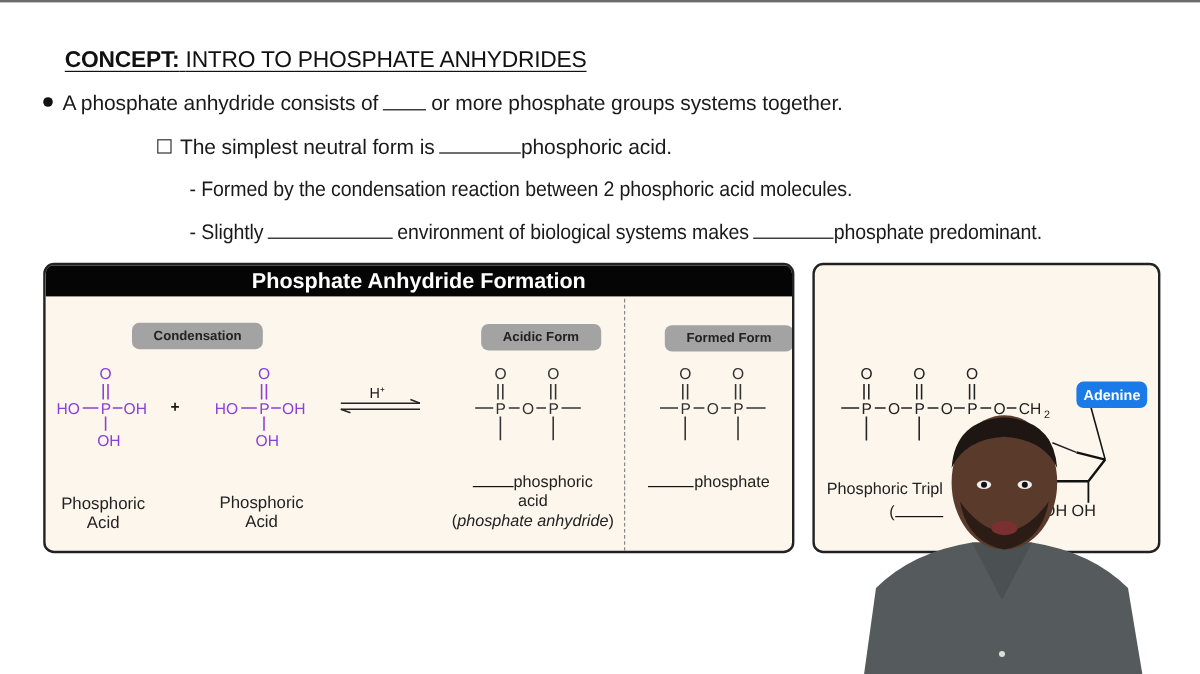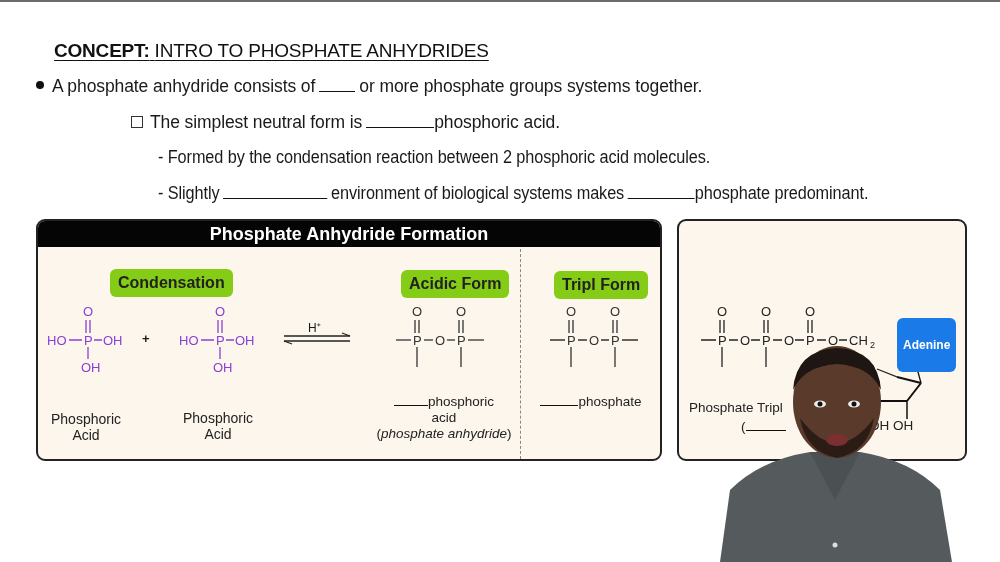--- a/index.html
+++ b/index.html
@@ -26,31 +26,31 @@
     position:absolute; background:#fdf6ec; border:2px solid #222; border-radius:9px; overflow:hidden;
   }
   .panel-head {
     background:#050505; color:#fff; font-weight:bold; font-size:18px; text-align:center;
     height:26px; line-height:26px;
   }
   .p1 { left:36px; top:219px; width:622px; height:238px; }
   .p2 { left:677px; top:219px; width:286px; height:238px; }
 
   .pill {
-    position:absolute; background:#84cc16; border-radius:6px; font-size:16px; font-weight:bold;
-    color:#222; padding:5px 8px; white-space:nowrap;
+    position:absolute; background:#a3a3a3; border-radius:6px; font-size:11px; font-weight:bold;
+    color:#222; padding:5px 18px; white-space:nowrap;
   }
   .chem { position:absolute; }
   .mol-label { position:absolute; text-align:center; font-size:14px; color:#222; line-height:16px; }
   .divider { position:absolute; left:482px; top:28px; height:210px; border-left:1.5px dashed #888; }
   .caption { position:absolute; font-size:13.5px; color:#222; text-align:center; line-height:16px; white-space:nowrap; }
   .caption i { font-style:italic; }
   .adenine {
     position:absolute; left:218px; top:97px; background:#1a7be8; color:#fff; font-weight:bold;
-    font-size:12px; border-radius:6px; padding:20px 6px;
+    font-size:12px; border-radius:6px; padding:4px 6px;
   }
   .subtitle { position:absolute; left:0; width:286px; top:44px; text-align:center; font-size:14px; color:#222; }
 
   .presenter { position:absolute; left:700px; top:340px; width:270px; height:222px; }
 </style>
 </head>
 <body>
 
 <div class="topbar"></div>
 
@@ -143,21 +143,21 @@
     </g>
   </svg>
   <div class="caption" style="left:336px;top:170px;width:140px">
     <span class="blank" style="width:34px;margin:0"></span><span>phosphoric</span><br>
     <span>acid</span><br>
     (<i>phosphate anhydride</i>)
   </div>
 
   <div class="divider"></div>
 
-  <div class="pill" style="left:516px;top:50px">Tripl Form</div>
+  <div class="pill" style="left:516px;top:50px">Formed Form</div>
   <svg class="chem" style="left:506px;top:80px" width="100" height="66">
     <g fill="#333" font-family="Liberation Sans, sans-serif" font-size="13">
       <text x="22" y="15">O</text>
         <text x="66" y="15">O</text>
       <text x="23" y="44">P</text>
         <text x="45" y="44">O</text>
         <text x="67" y="44">P</text>
     </g>
     <g stroke="#333" stroke-width="1.3">
       <line x1="25" y1="19" x2="25" y2="32"></line>
@@ -217,21 +217,21 @@
     <g stroke="#111" stroke-width="2" fill="none">
       <line x1="38" y1="38" x2="62" y2="44"></line>
       <line x1="62" y1="44" x2="48" y2="62"></line>
       <line x1="48" y1="62" x2="20" y2="62"></line>
       <line x1="50" y1="0" x2="62" y2="44" stroke-width="1.3"></line>
       <line x1="48" y1="62" x2="48" y2="80" stroke-width="1.5"></line>
     </g>
   </svg>
   <div class="adenine">Adenine</div>
   <div class="caption" style="left:10px;top:179px;text-align:left">
-    <span>Phosphate Tripl</span><br>
+    <span>Phosphoric Tripl</span><br>
     <span style="margin-left:52px">(</span><span class="blank" style="width:40px;margin:0"></span>
   </div>
   <div class="caption" style="left:190px;top:197px">OH  OH</div>
 </div>
 
 <svg class="presenter" viewBox="0 0 270 222">
   <path d="M20 222 L30 150 Q60 120 110 112 L160 112 Q210 120 240 150 L252 222 Z" fill="#555b5c"></path>
   <path d="M110 112 L135 160 L160 112 Z" fill="#4b5052"></path>
   <path d="M118 112 L125 70 L148 70 L155 112 Z" fill="#4a2f22"></path>
   <ellipse cx="137" cy="62" rx="44" ry="56" fill="#5a3a2a"></ellipse>

